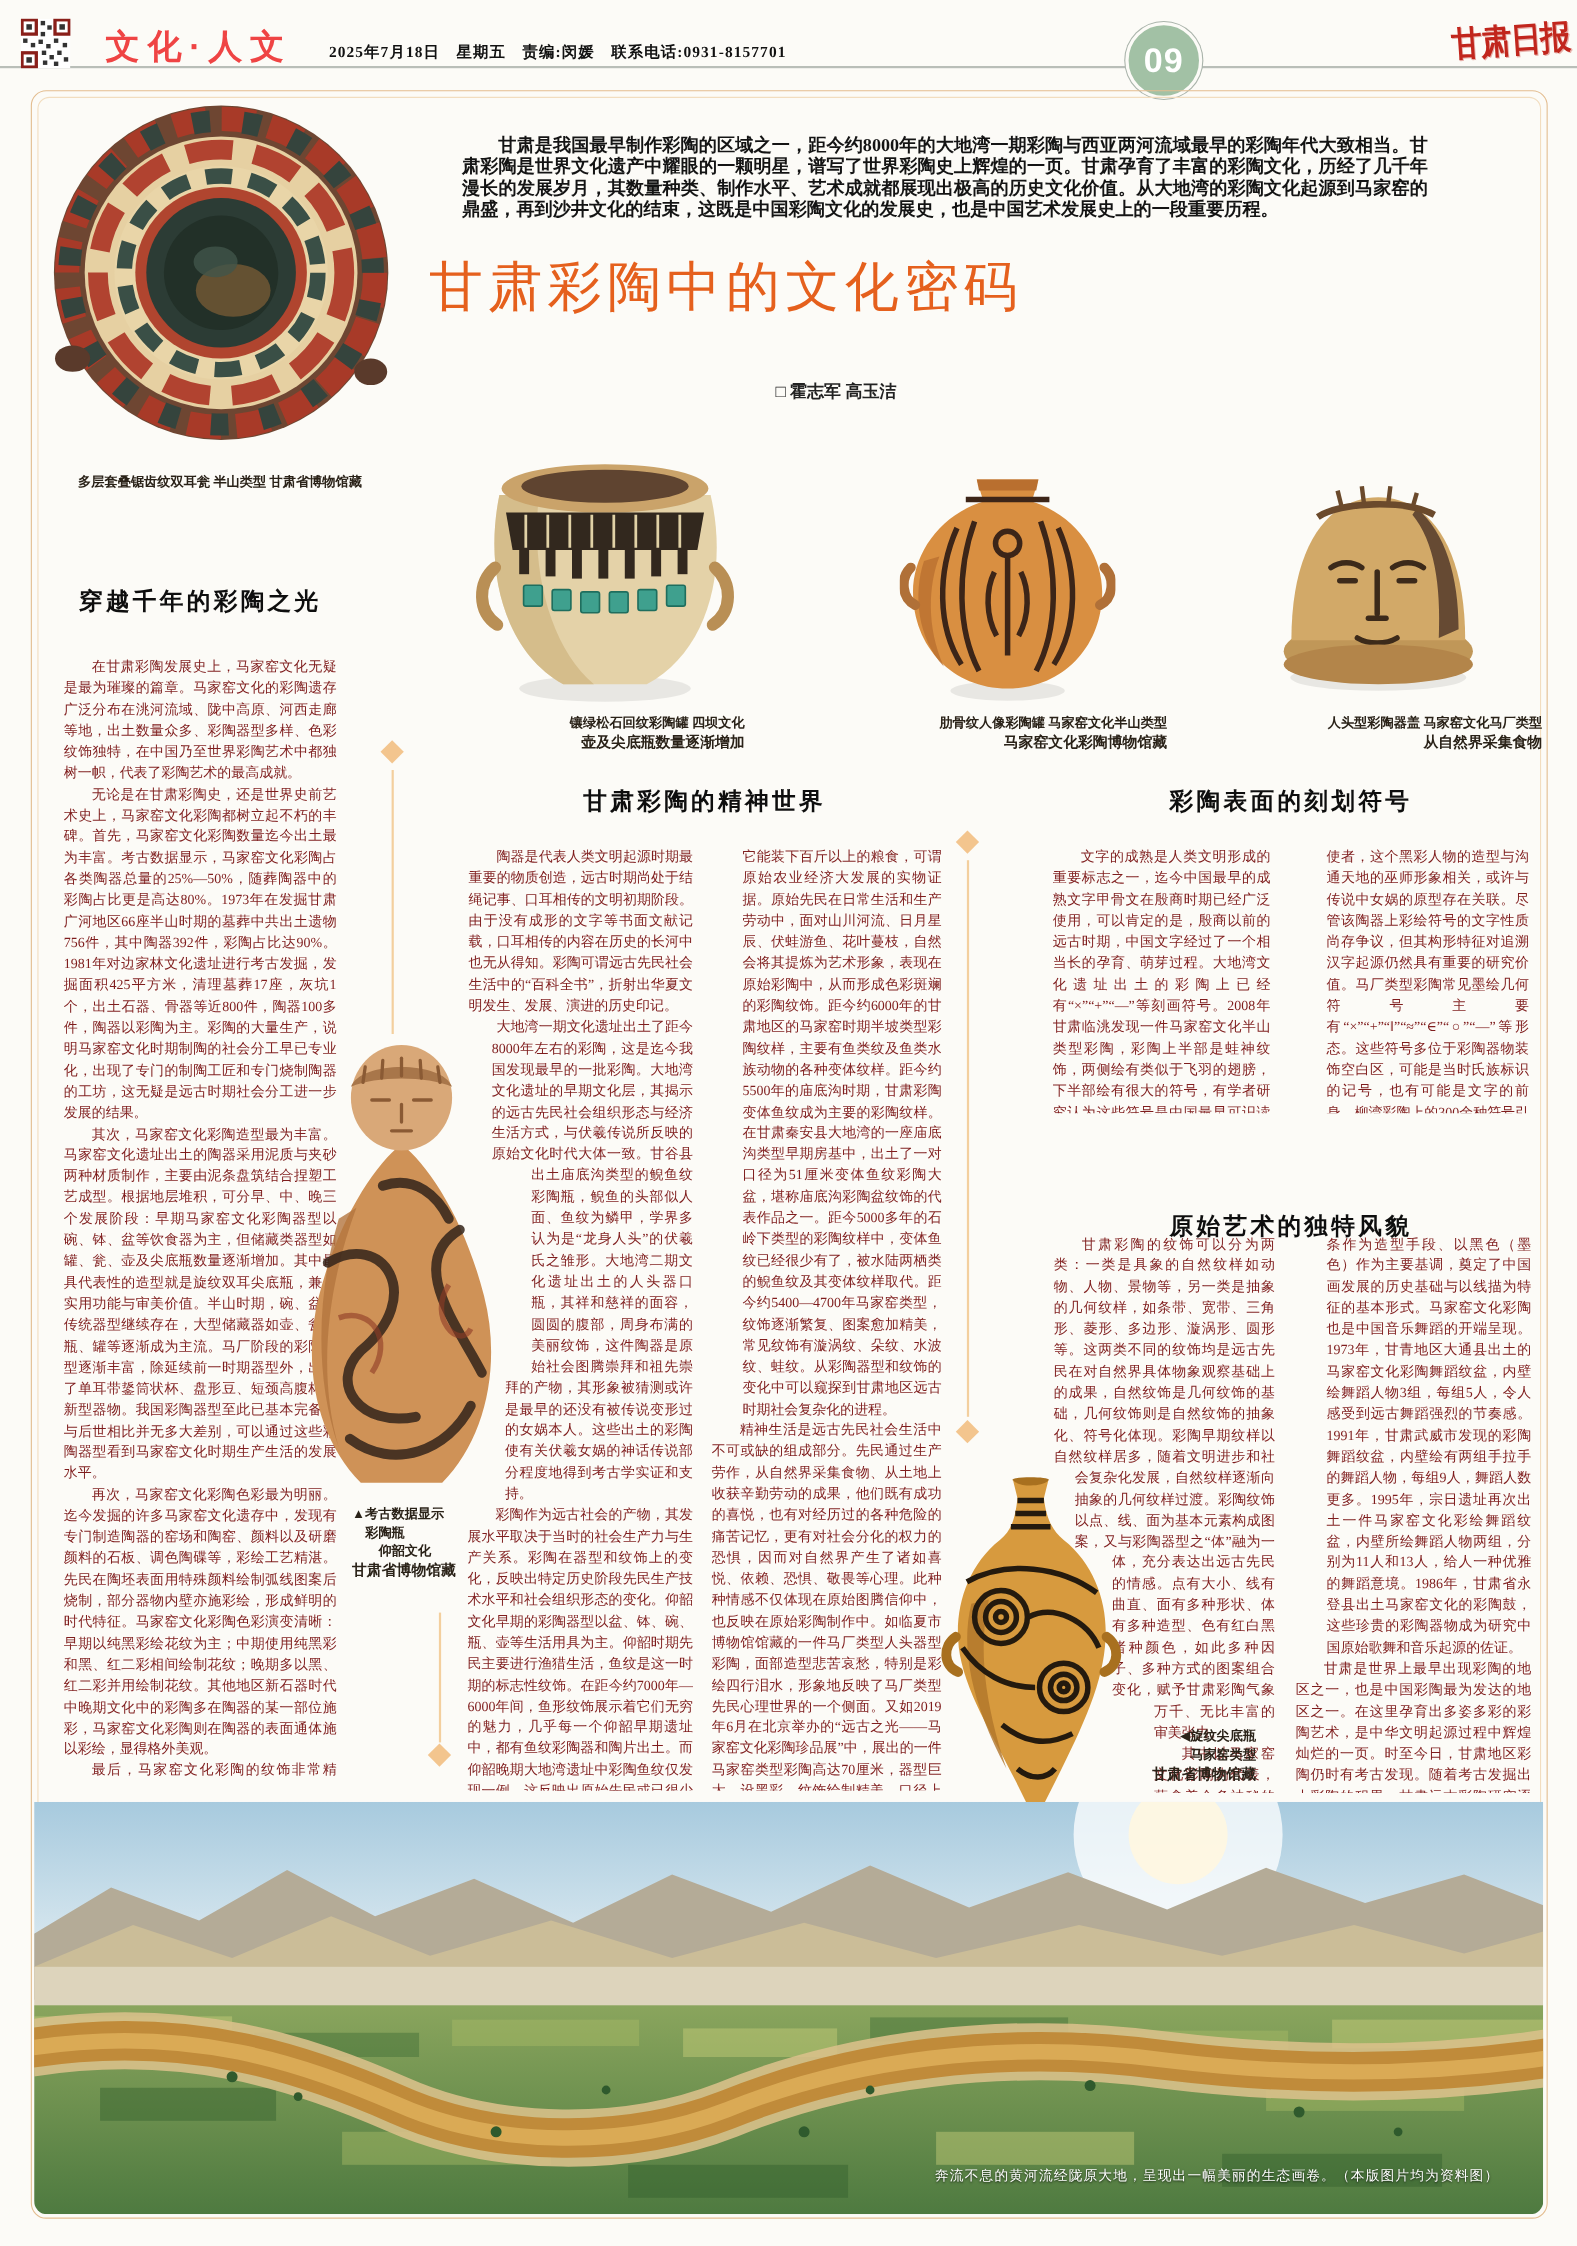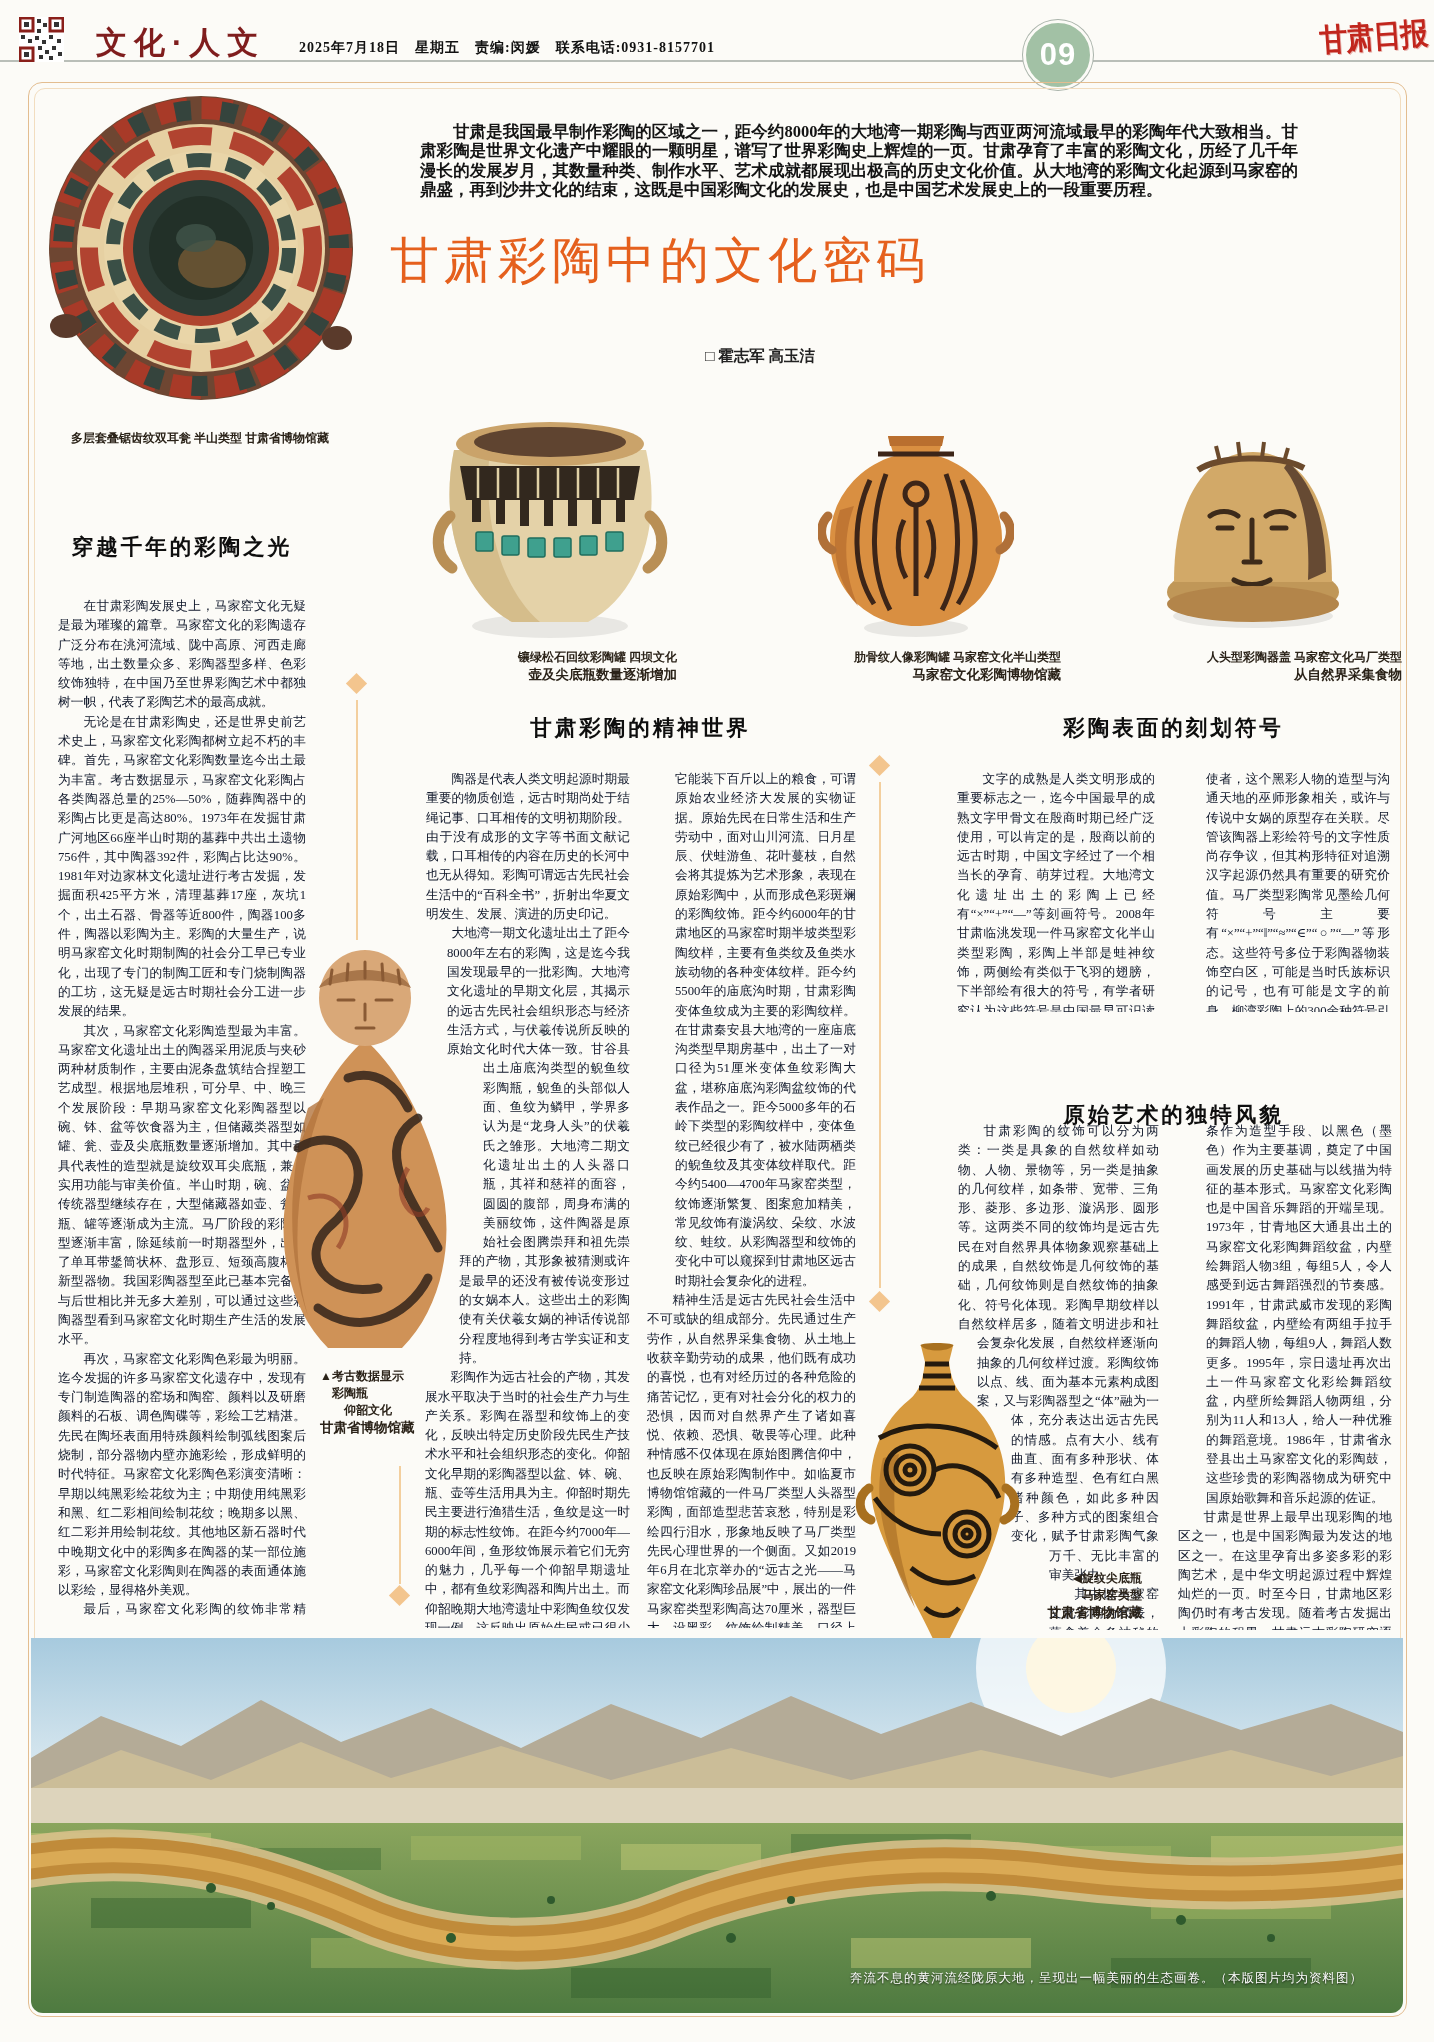--- a/index.html
+++ b/index.html
@@ -2,21 +2,21 @@
 <html><head>
 <meta charset="utf-8">
 <style>
   html,body{margin:0;padding:0;background:#e9e7e0;}
   #page{position:relative;width:1434px;height:2042px;background:#fcfbf7;margin:0 auto;
         font-family:"Liberation Serif","DejaVu Serif",serif;color:#1b1b1b;overflow:hidden;}
   .abs{position:absolute;}
   
   #qr{left:19px;top:17px;width:45px;height:45px;}
   #section-title{left:96px;top:22px;font-family:"Liberation Sans","DejaVu Sans",sans-serif;
-        font-size:31px;font-weight:bold;color:#7f1d1d;letter-spacing:7px;}
+        font-size:31px;font-weight:bold;color:#ef4444;letter-spacing:7px;}
   #date-line{left:299px;top:39px;font-size:14px;font-weight:bold;letter-spacing:1px;color:#111;}
   #header-rule{left:0;top:60px;width:1434px;height:0;border-top:2px solid #b9beb8;}
   #page-badge{left:1023px;top:20px;width:64px;height:64px;border-radius:50%;background:#a2c1a5;
         border:3px solid #fcfbf7;box-shadow:0 0 0 1px #a9b3aa;display:flex;align-items:center;justify-content:center;
         font-family:"Liberation Sans",sans-serif;font-size:31px;font-weight:bold;color:#fff;letter-spacing:1px;}
   #masthead{left:1318px;top:20px;width:116px;font-size:31px;font-weight:bold;color:#c1261d;
         letter-spacing:-1px;white-space:nowrap;transform:rotate(-4deg) scaleX(0.9);transform-origin:left top;
         text-shadow:1px 1px 0 rgba(193,38,29,.35);}
   
   #frame{left:28px;top:82px;width:1377px;height:1933px;border:1.5px solid #e3bd90;border-radius:14px;}
@@ -25,21 +25,21 @@
   #intro{left:420px;top:122px;width:878px;font-size:16.5px;line-height:19.4px;font-weight:bold;
         text-align:justify;text-indent:2em;color:#141414;}
   #headline{left:390px;top:228px;width:740px;text-align:left;
         font-family:"Liberation Sans","DejaVu Sans",sans-serif;font-size:49px;font-weight:normal;
         color:#e5601d;letter-spacing:5px;white-space:nowrap;}
   #byline{left:390px;top:346px;width:740px;text-align:center;font-size:15.5px;font-weight:bold;color:#222;}
   
   .sec-head{font-family:"Liberation Sans","DejaVu Sans",sans-serif;font-size:21.5px;font-weight:bold;
         letter-spacing:3px;text-align:center;color:#0e0e0e;}
   
-  .col{font-size:12.7px;line-height:19.3px;text-align:justify;overflow:hidden;color:#0f172a;}
+  .col{font-size:12.7px;line-height:19.3px;text-align:justify;overflow:hidden;color:#7f1d1d;}
   .col p{margin:0;text-indent:2em;}
   .col p.cont{text-indent:0;margin-left:28px;}
   .wrapblock{float:left;}
   
   .cap{font-size:12px;line-height:17px;font-weight:bold;color:#2a2218;}
   .cap .big{font-size:13.5px;}
   .cap-r{text-align:right;}
   
   .diamond{width:15px;height:15px;background:#f3c58e;transform:rotate(45deg);}
   .vline{width:2px;background:#f3cf9e;}

